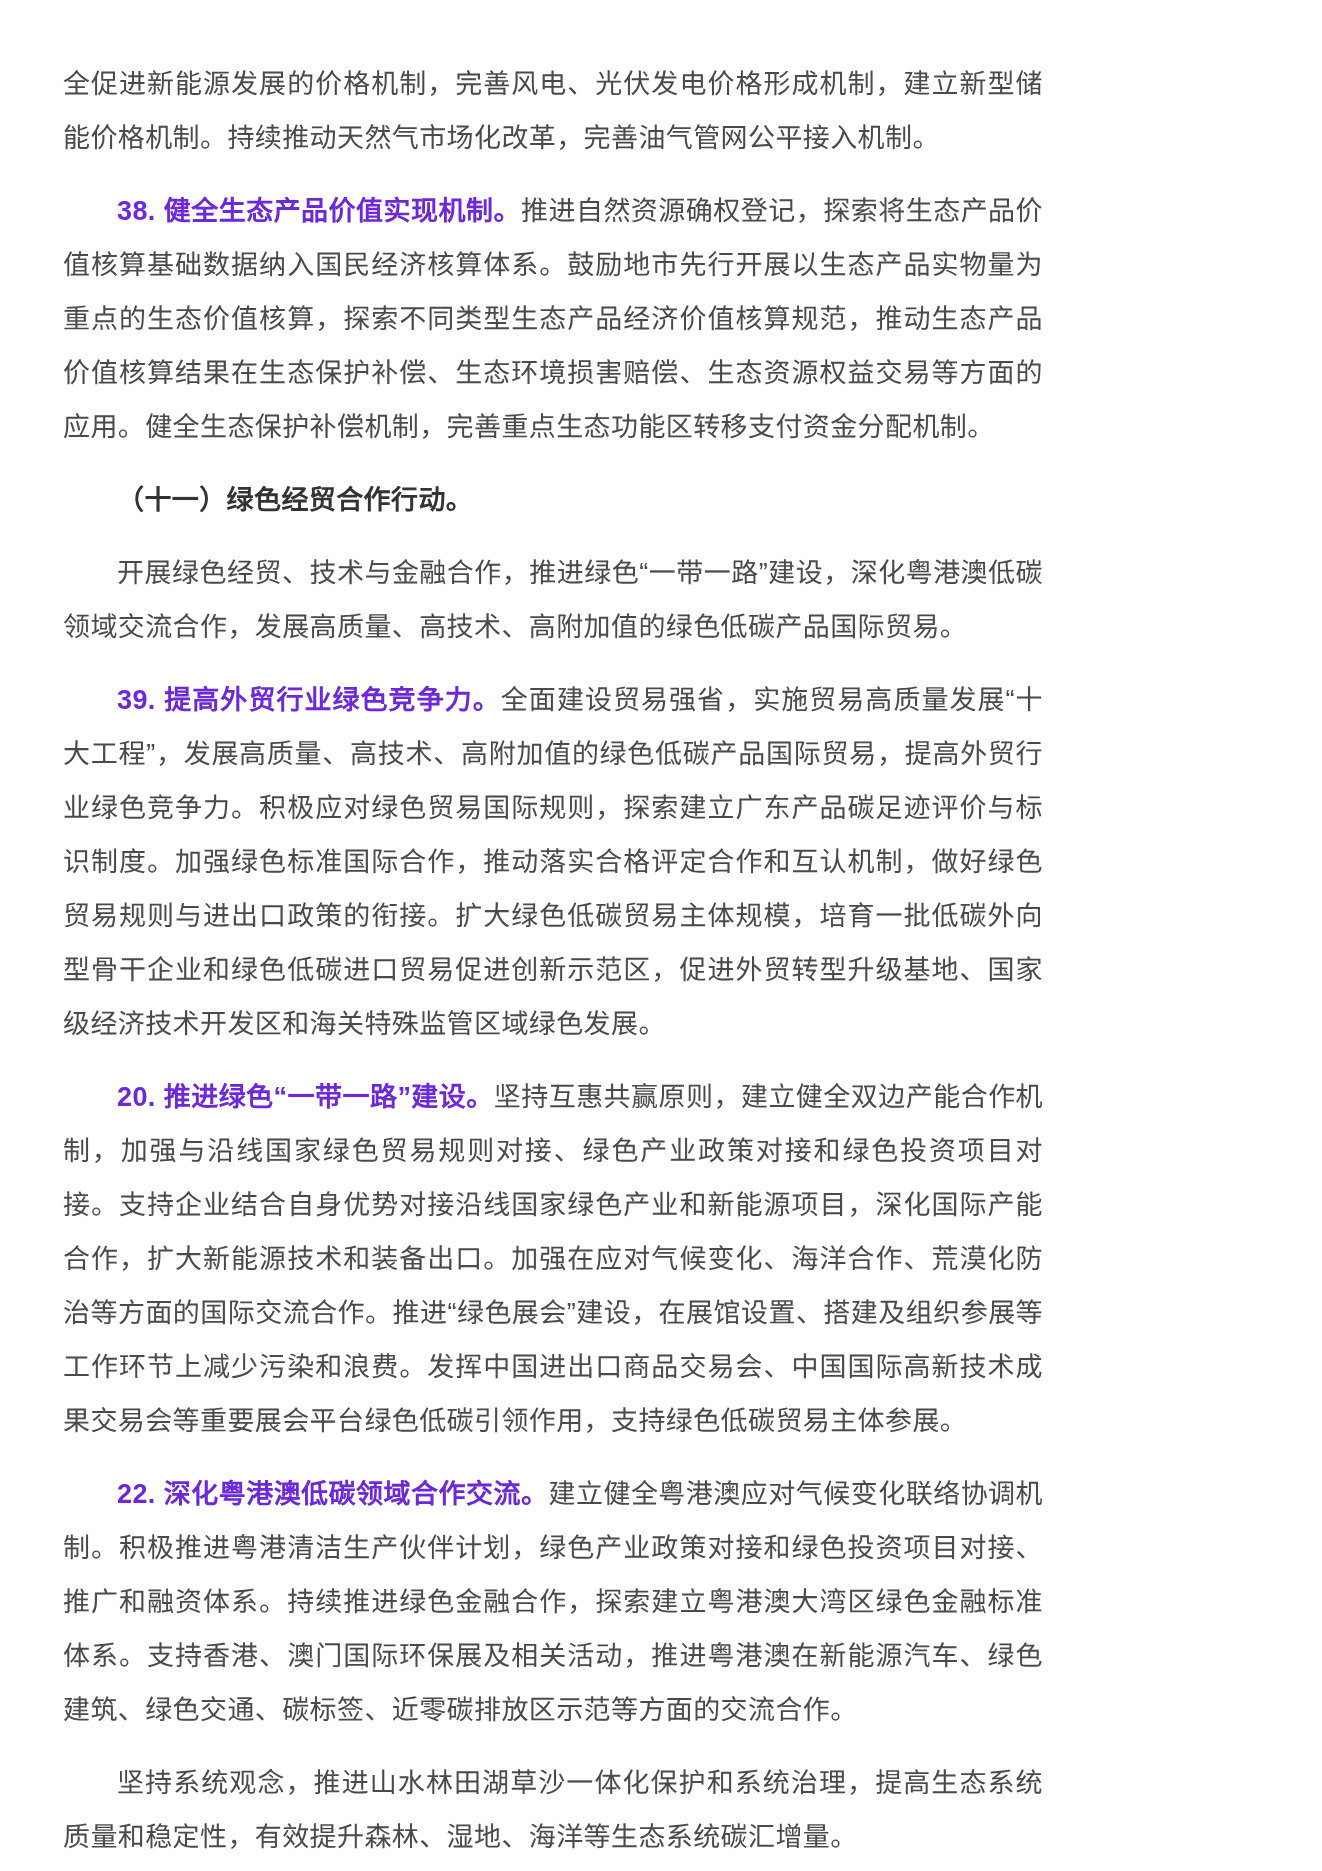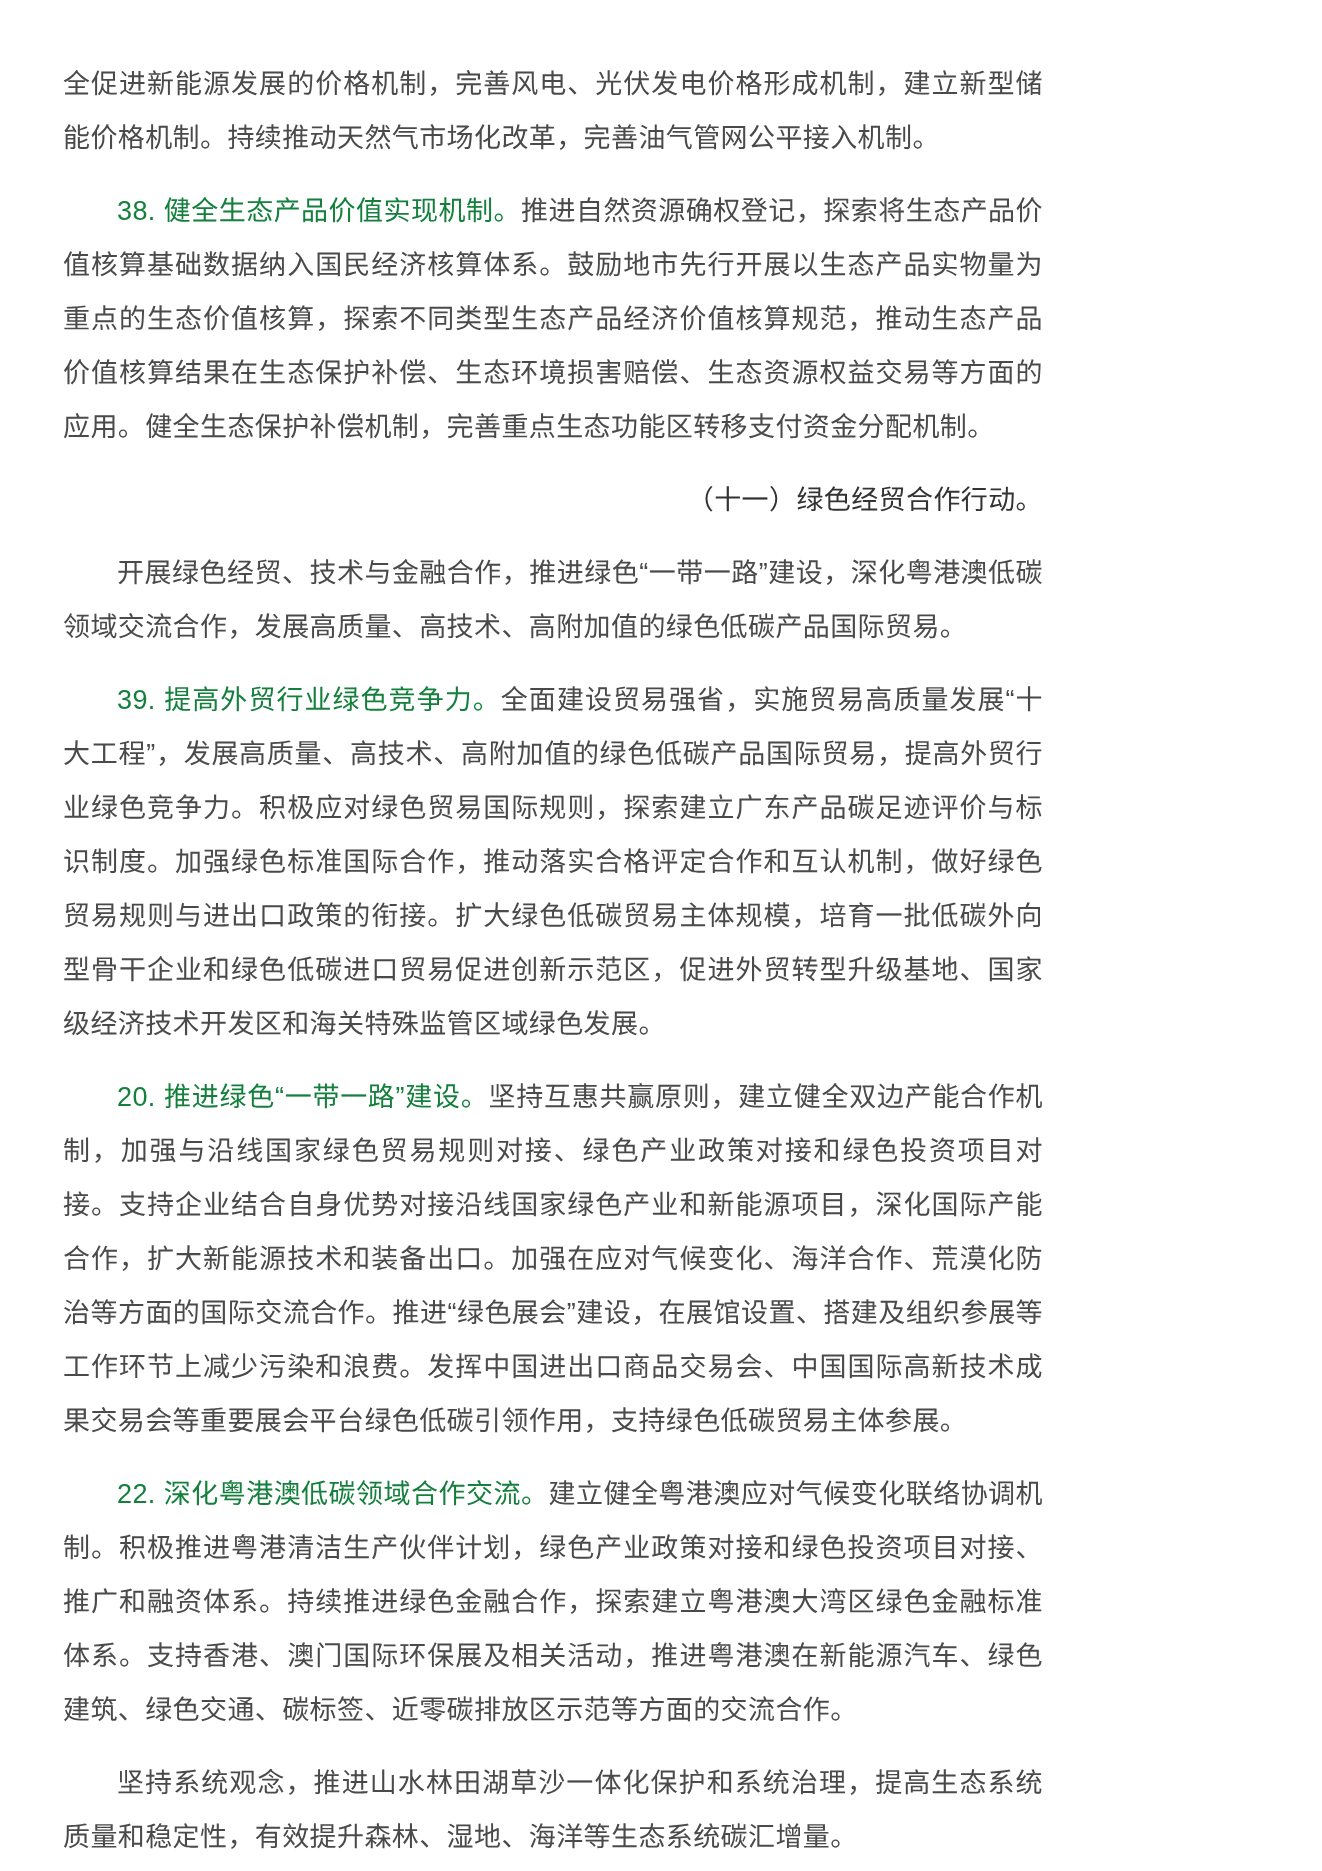--- a/index.html
+++ b/index.html
@@ -25,27 +25,27 @@
     line-height: 54px;
     color: #4a4a4a;
     text-align: justify;
     text-justify: inter-ideograph;
     letter-spacing: 0.4px;
     word-break: break-all;
   }
   .para:last-child { margin-bottom: 0; }
   .indent { text-indent: 2em; }
   .heading {
-    font-weight: 400;
+    font-weight: 700;
     color: #333333;
-    text-align: right;
+    text-align: left;
   }
   .bold-lead {
-    font-weight: 400;
-    color: #15803d;
+    font-weight: 700;
+    color: #6d28d9;
   }
 </style>
 </head>
 <body>
 
 <div class="page">
 
   <p class="para">
     <span>全促进新能源发展的价格机制，完善风电、光伏发电价格形成机制，建立新型储能价格机制。持续推动天然气市场化改革，完善油气管网公平接入机制。</span>
   </p>

